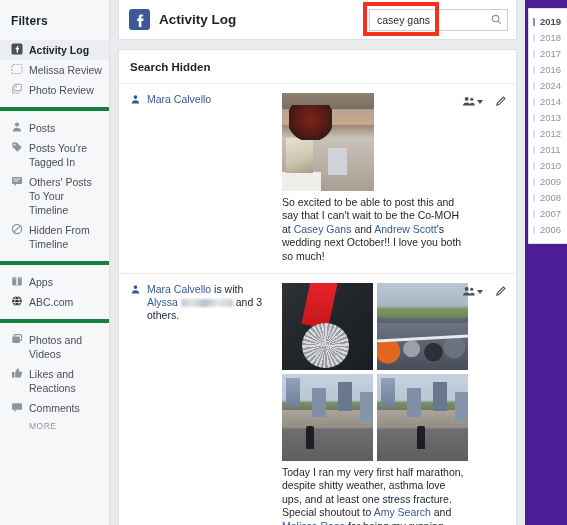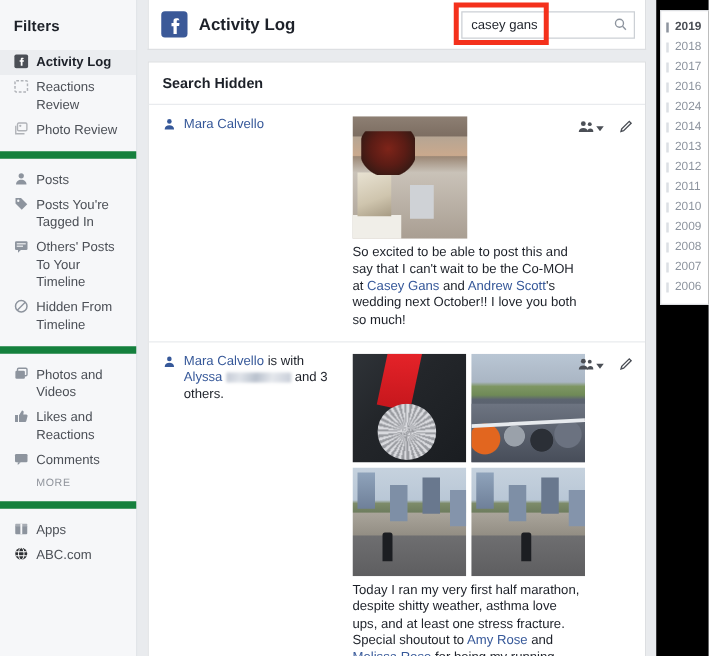--- a/index.html
+++ b/index.html
@@ -20,21 +20,21 @@
     background: #f6f7f9;
     border-right: 1px solid #dcdfe3;
     padding: 0;
     height: 525px;
   }
   .filters-title {
     font-size: 12px; font-weight: bold; color: #1d2129;
     padding: 14px 0 12px 11px; letter-spacing: .1px;
   }
   .nav-group { padding: 0 0 7px 0; }
-  .nav-group + .nav-group { border-top: 6px solid #15803d; padding-top: 7px; }
+  .nav-group + .nav-group { border-top: 4px solid #15803d; padding-top: 7px; }
   .nav-item {
     display: flex; align-items: flex-start;
     gap: 6px;
     padding: 3px 6px 3px 11px;
     line-height: 14px;
     color: #4b4f56;
     font-size: 10.5px;
     cursor: pointer;
   }
   .nav-item.selected {
@@ -159,21 +159,21 @@
     position: absolute; right: 9px; top: 11px;
     display: flex; align-items: center; gap: 12px;
   }
   .audience { display: flex; align-items: center; gap: 2px; cursor: pointer; }
   .caret { width: 0; height: 0; border-left: 3px solid transparent; border-right: 3px solid transparent; border-top: 4px solid #4b4f56; }
   .pencil { cursor: pointer; }
 
   
   .yearrail {
     flex: 0 0 42px; width: 42px;
-    background: #000000;
+    background: #4c1d95;
     padding-top: 8px;
     position: relative;
   }
   .year-list {
     background: #fff;
     border: 1px solid #dddfe2;
     border-right: none;
     margin-left: 3px;
     padding: 5px 0 5px 0;
     position: relative;
@@ -280,21 +280,21 @@
             </svg>
         </span>
         <span class="lbl">Activity Log</span>
       </div>
       <div class="nav-item">
         <span class="ico">
           <svg width="12" height="12" viewBox="0 0 12 12">
               <rect x="1" y="1.5" width="10" height="9" rx="1" fill="none" stroke="#b0b3b8" stroke-width="1.2" stroke-dasharray="2.2 1.4"></rect>
             </svg>
         </span>
-        <span class="lbl">Reactions Review</span>
+        <span class="lbl">Melissa Review</span>
       </div>
       <div class="nav-item">
         <span class="ico">
           <svg width="12" height="12" viewBox="0 0 12 12">
               <rect x="3" y="1.4" width="7.5" height="6.2" rx="1" fill="none" stroke="#b0b3b8" stroke-width="1.1"></rect>
               <path d="M1.6 3.6v6.4h7" fill="none" stroke="#b0b3b8" stroke-width="1.1"></path>
               <circle cx="5.2" cy="3.6" r=".9" fill="#b0b3b8"></circle>
             </svg>
         </span>
         <span class="lbl">Photo Review</span>
@@ -339,68 +339,68 @@
             </svg>
         </span>
         <span class="lbl">Hidden From Timeline</span>
       </div>
     </div>
 
     <div class="nav-group">
       <div class="nav-item">
         <span class="ico">
           <svg width="12" height="12" viewBox="0 0 12 12">
-              <rect x="3" y="1.6" width="7.6" height="6" rx="1" fill="none" stroke="#8d949e" stroke-width="1.1"></rect>
-              <rect x="1.3" y="3.6" width="7.6" height="6.4" rx="1" fill="#8d949e"></rect>
-            </svg>
-        </span>
-        <span class="lbl">Photos and Videos</span>
-      </div>
-      <div class="nav-item">
-        <span class="ico">
-          <svg width="12" height="12" viewBox="0 0 12 12">
-              <rect x="1" y="5" width="2.4" height="5.6" fill="#8d949e"></rect>
-              <path d="M4.2 5.2L6.6 1.3c1 0 1.5.7 1.3 1.7l-.3 1.5h2.4c.8 0 1.2.6 1 1.4l-.9 3.6c-.15.7-.6 1.1-1.3 1.1H4.2z" fill="#8d949e"></path>
-            </svg>
-        </span>
-        <span class="lbl">Likes and Reactions</span>
-      </div>
-      <div class="nav-item">
-        <span class="ico">
-          <svg width="12" height="12" viewBox="0 0 12 12">
-              <rect x="1" y="2.2" width="10" height="6.6" rx="1" fill="#8d949e"></rect>
-              <path d="M3.2 8.8v2.2L5.6 8.8z" fill="#8d949e"></path>
-            </svg>
-        </span>
-        <span class="lbl">Comments</span>
-      </div>
-      <div class="nav-more">MORE</div>
-    </div>
-
-    <div class="nav-group">
-      <div class="nav-item">
-        <span class="ico">
-          <svg width="12" height="12" viewBox="0 0 12 12">
               <rect x="1.2" y="3.4" width="9.6" height="7" rx=".8" fill="#8d949e"></rect>
               <rect x="1.2" y="2" width="9.6" height="2.2" rx=".5" fill="#a8adb5"></rect>
               <rect x="5.3" y="2" width="1.5" height="8.4" fill="#f6f7f9"></rect>
             </svg>
         </span>
         <span class="lbl">Apps</span>
       </div>
       <div class="nav-item">
         <span class="ico">
           <svg width="12" height="12" viewBox="0 0 12 12">
               <circle cx="6" cy="6" r="4.8" fill="#2f3135"></circle>
               <path d="M1.6 4.4h8.8M1.6 7.6h8.8" stroke="#fff" stroke-width=".8"></path>
               <ellipse cx="6" cy="6" rx="2.2" ry="4.8" fill="none" stroke="#fff" stroke-width=".8"></ellipse>
             </svg>
         </span>
         <span class="lbl">ABC.com</span>
       </div>
+    </div>
+
+    <div class="nav-group">
+      <div class="nav-item">
+        <span class="ico">
+          <svg width="12" height="12" viewBox="0 0 12 12">
+              <rect x="3" y="1.6" width="7.6" height="6" rx="1" fill="none" stroke="#8d949e" stroke-width="1.1"></rect>
+              <rect x="1.3" y="3.6" width="7.6" height="6.4" rx="1" fill="#8d949e"></rect>
+            </svg>
+        </span>
+        <span class="lbl">Photos and Videos</span>
+      </div>
+      <div class="nav-item">
+        <span class="ico">
+          <svg width="12" height="12" viewBox="0 0 12 12">
+              <rect x="1" y="5" width="2.4" height="5.6" fill="#8d949e"></rect>
+              <path d="M4.2 5.2L6.6 1.3c1 0 1.5.7 1.3 1.7l-.3 1.5h2.4c.8 0 1.2.6 1 1.4l-.9 3.6c-.15.7-.6 1.1-1.3 1.1H4.2z" fill="#8d949e"></path>
+            </svg>
+        </span>
+        <span class="lbl">Likes and Reactions</span>
+      </div>
+      <div class="nav-item">
+        <span class="ico">
+          <svg width="12" height="12" viewBox="0 0 12 12">
+              <rect x="1" y="2.2" width="10" height="6.6" rx="1" fill="#8d949e"></rect>
+              <path d="M3.2 8.8v2.2L5.6 8.8z" fill="#8d949e"></path>
+            </svg>
+        </span>
+        <span class="lbl">Comments</span>
+      </div>
+      <div class="nav-more">MORE</div>
     </div>
   </aside>
 
   <main class="main">
 
     <div class="topbar">
       <div class="fb-logo">
         <svg width="21" height="21" viewBox="0 0 21 21">
             <path d="M13.6 5.6h-1.7c-1.5 0-2.1.8-2.1 2.1v1.7H8.2v2.5h1.6v6.2h2.6v-6.2h1.9l.3-2.5h-2.2V8c0-.6.2-.8.8-.8h1.4z" fill="#fff"></path>
           </svg>
@@ -494,21 +494,21 @@
               </div>
             <div class="cell">
                 <div class="img-street"></div>
               </div>
             <div class="cell">
                 <div class="img-street b"></div>
               </div>
           </div>
 
           <div class="post-text">
-            <p><span>Today I ran my very first half marathon, despite shitty weather, asthma love ups, and at least one stress fracture. Special shoutout to </span><span class="name-link">Amy Rose</span><span> and </span><span class="name-link">Melissa Rose</span><span> for being my running inspiration for weeks on end. Also, Alyssa </span>
+            <p><span>Today I ran my very first half marathon, despite shitty weather, asthma love ups, and at least one stress fracture. Special shoutout to </span><span class="name-link">Amy Search</span><span> and </span><span class="name-link">Melissa Rose</span><span> for being my running inspiration for weeks on end. Also, Alyssa </span>
               </p>
 
           </div>
         </div>
 
         <div class="post-actions">
           <span class="audience">
             <span>
               <svg width="13" height="11" viewBox="0 0 14 12">
                   <circle cx="5" cy="3.2" r="2.1" fill="#4b4f56"></circle>

